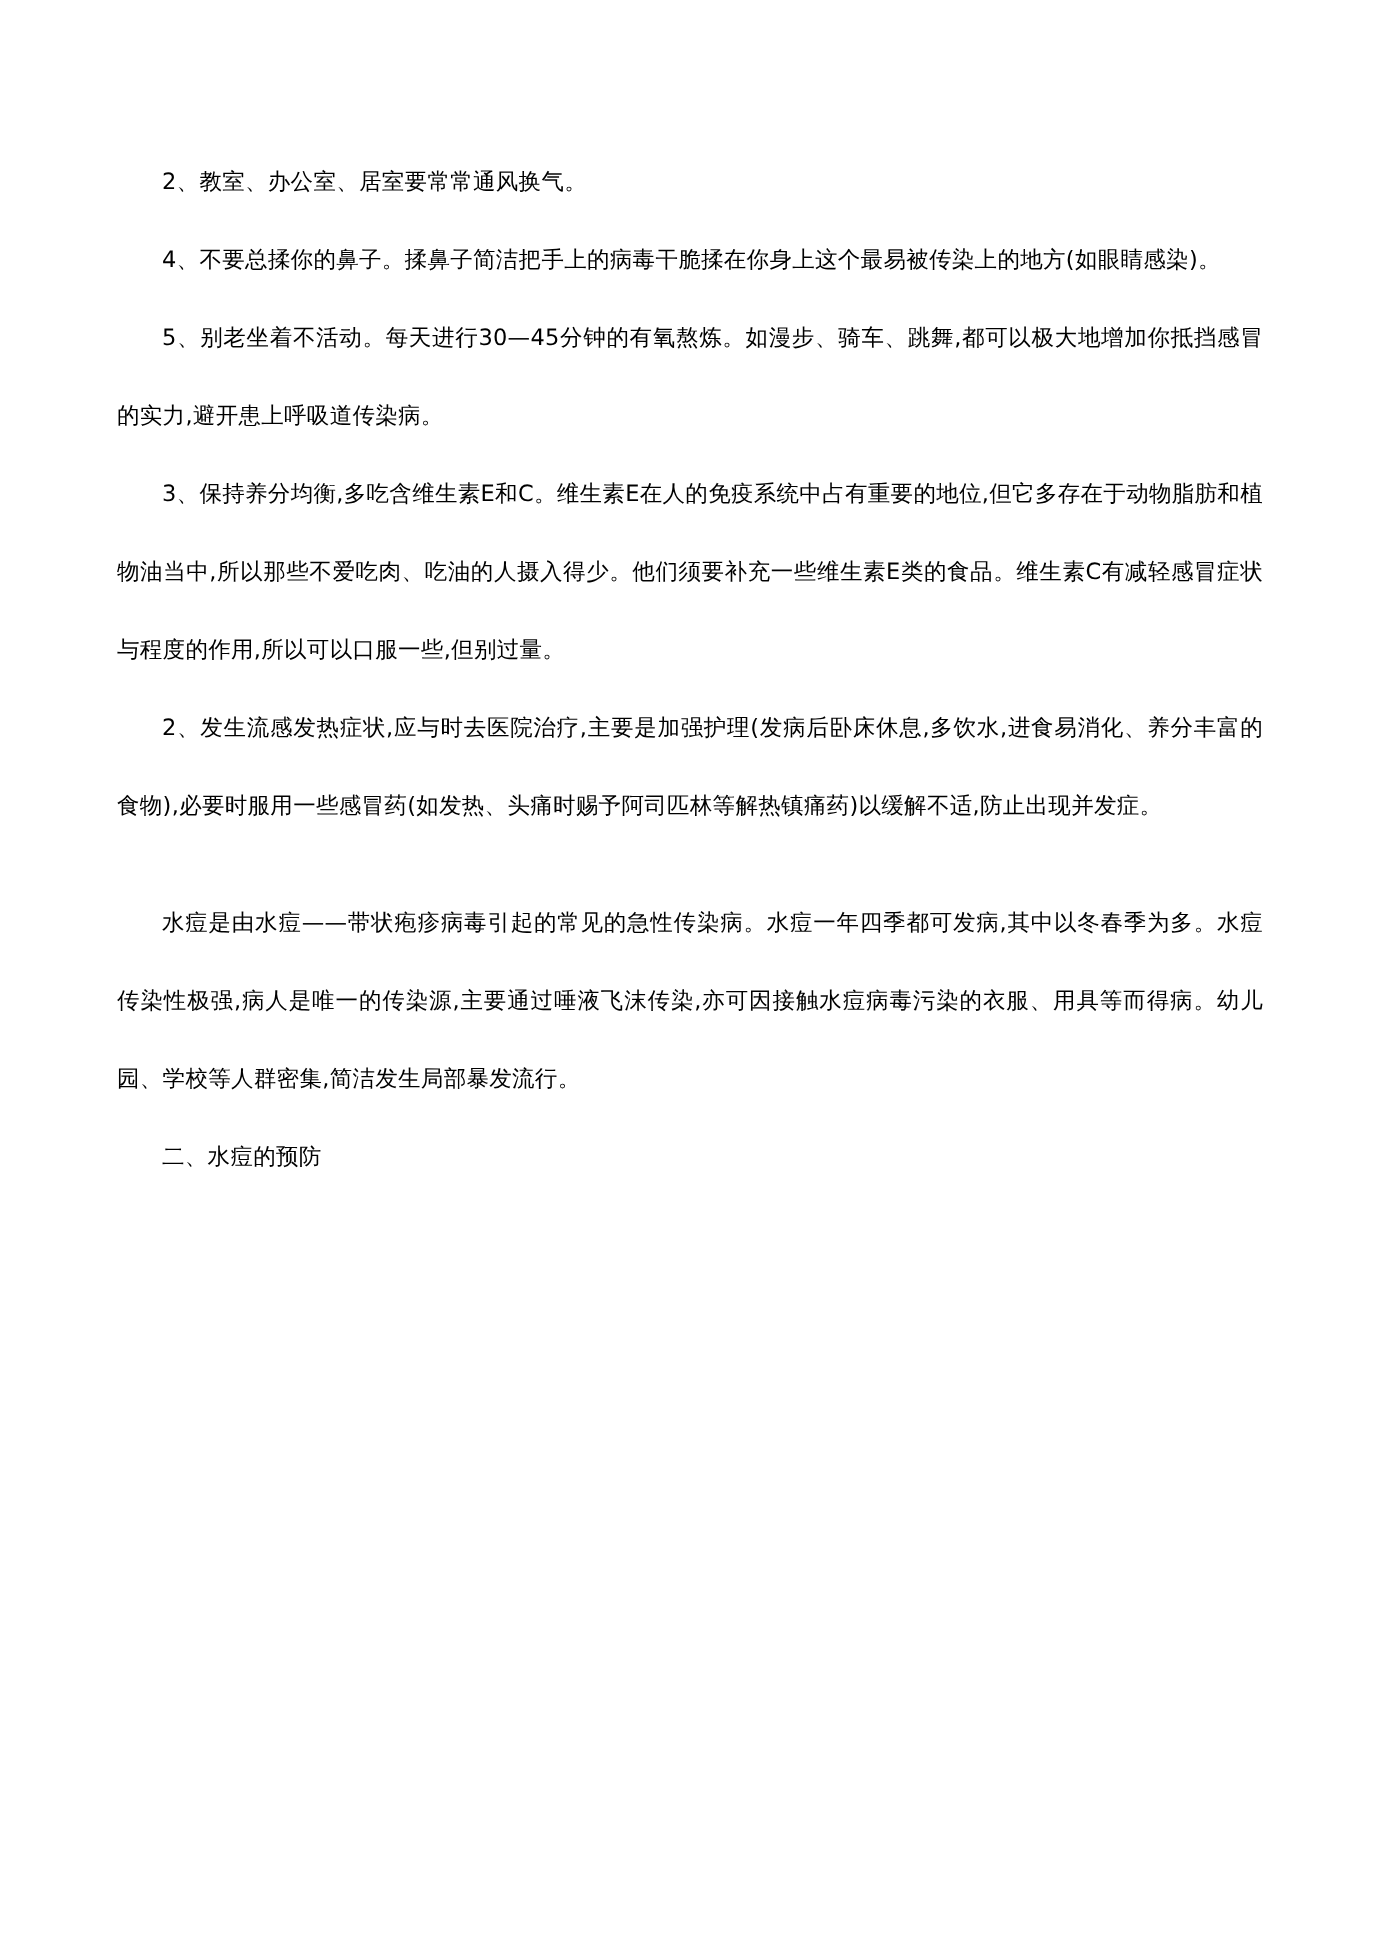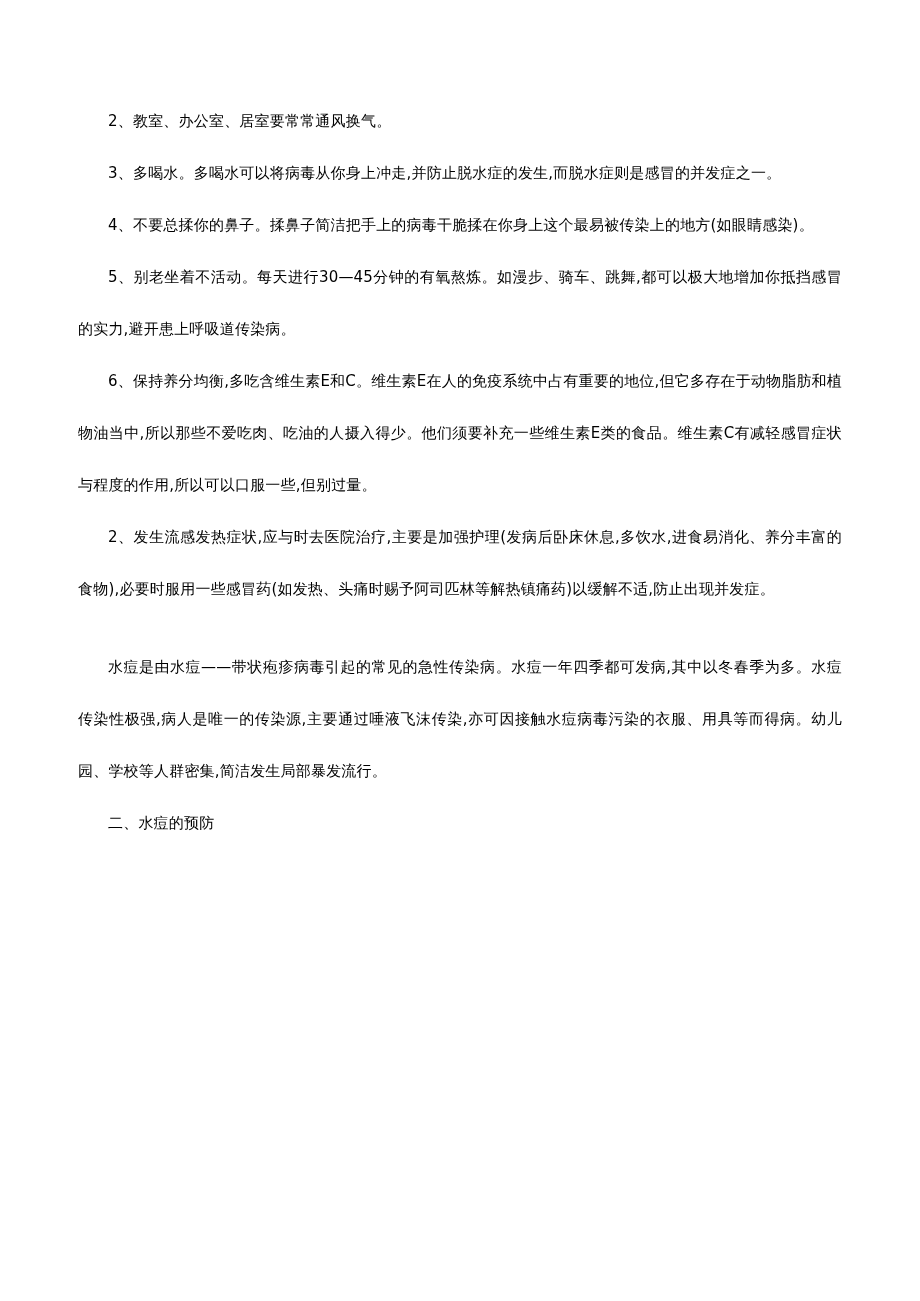--- a/index.html
+++ b/index.html
@@ -35,22 +35,21 @@
   .spacer {
     height: 26px;
   }
 </style>
 </head>
 <body>
 
 <div class="page">
   <div class="doc-body">
     <p class="para">2、教室、办公室、居室要常常通风换气。</p>
-    <p class="para">3、多喝水。多喝水可以将病毒从你身上冲走,并防止脱水症的发生,而脱水症则是感冒的并发症之一。</p>
     <p class="para">4、不要总揉你的鼻子。揉鼻子简洁把手上的病毒干脆揉在你身上这个最易被传染上的地方(如眼睛感染)。</p>
     <p class="para">5、别老坐着不活动。每天进行30—45分钟的有氧熬炼。如漫步、骑车、跳舞,都可以极大地增加你抵挡感冒的实力,避开患上呼吸道传染病。</p>
-    <p class="para">6、保持养分均衡,多吃含维生素E和C。维生素E在人的免疫系统中占有重要的地位,但它多存在于动物脂肪和植物油当中,所以那些不爱吃肉、吃油的人摄入得少。他们须要补充一些维生素E类的食品。维生素C有减轻感冒症状与程度的作用,所以可以口服一些,但别过量。</p>
+    <p class="para">3、保持养分均衡,多吃含维生素E和C。维生素E在人的免疫系统中占有重要的地位,但它多存在于动物脂肪和植物油当中,所以那些不爱吃肉、吃油的人摄入得少。他们须要补充一些维生素E类的食品。维生素C有减轻感冒症状与程度的作用,所以可以口服一些,但别过量。</p>
     <p class="para">2、发生流感发热症状,应与时去医院治疗,主要是加强护理(发病后卧床休息,多饮水,进食易消化、养分丰富的食物),必要时服用一些感冒药(如发热、头痛时赐予阿司匹林等解热镇痛药)以缓解不适,防止出现并发症。</p>
     <div class="spacer"></div>
     <p class="para">水痘是由水痘——带状疱疹病毒引起的常见的急性传染病。水痘一年四季都可发病,其中以冬春季为多。水痘传染性极强,病人是唯一的传染源,主要通过唾液飞沫传染,亦可因接触水痘病毒污染的衣服、用具等而得病。幼儿园、学校等人群密集,简洁发生局部暴发流行。</p>
     <p class="para heading">二、水痘的预防</p>
   </div>
 </div>
 
 </body></html>

